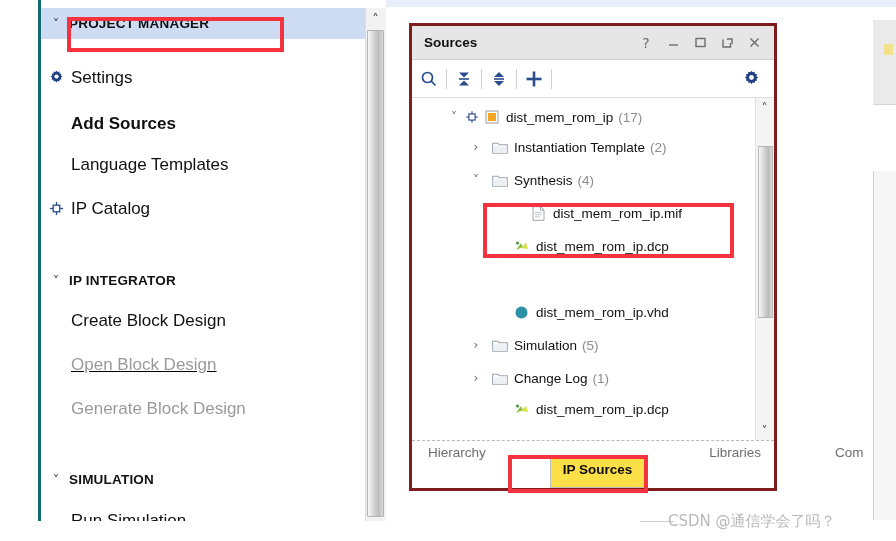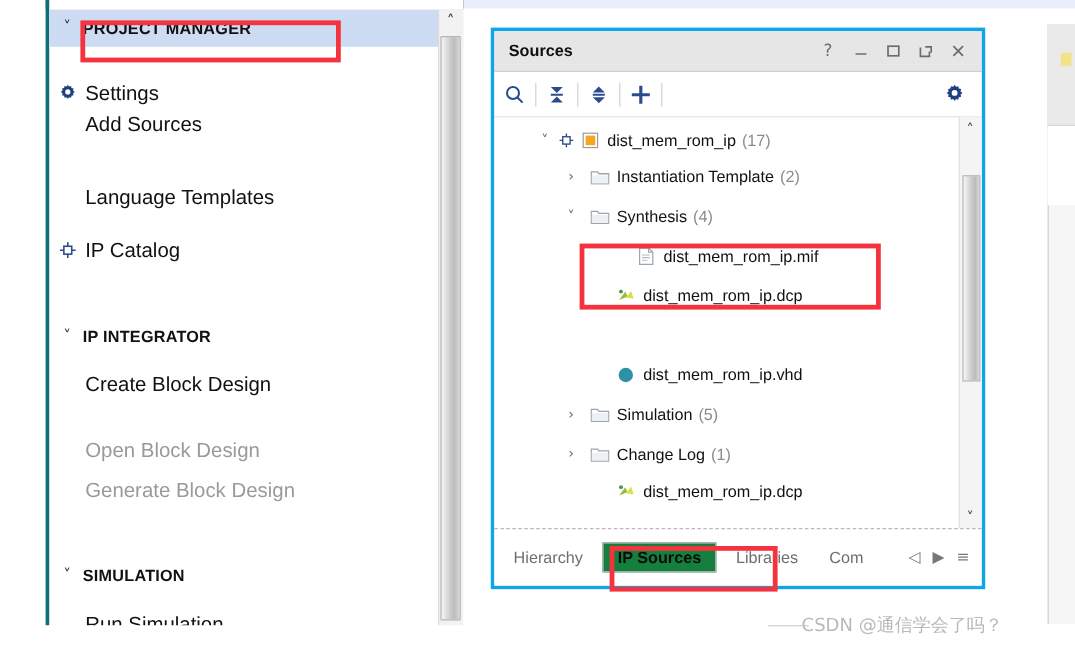--- a/index.html
+++ b/index.html
@@ -67,22 +67,22 @@
     color:#333;font-size:13px;font-family:"DejaVu Sans",sans-serif;
   }
   #nav-scroll-thumb{
     position:absolute;left:367px;top:30px;width:17px;height:487px;
     background:linear-gradient(to right,#f6f6f6,#cfcfcf 45%,#bcbcbc 70%,#d8d8d8);
     border:1px solid #b4b4b4;border-radius:1px;box-sizing:border-box;
   }
 
   
   #sources-panel{
-    position:absolute;left:409px;top:23px;width:412px;height:468px;
-    border:3px solid #0ea5e9;background:#ffffff;box-sizing:border-box;
+    position:absolute;left:409px;top:23px;width:368px;height:468px;
+    border:3px solid #7f1d1d;background:#ffffff;box-sizing:border-box;
   }
   #sources-titlebar{
     position:absolute;left:0;top:0;right:0;height:34px;
     background:#e6e6e6;border-bottom:1px solid #cfcfcf;
     display:flex;align-items:center;box-sizing:border-box;
   }
   #sources-title{
     margin-left:12px;font-size:13.5px;font-weight:bold;color:#101010;
   }
   #titlebar-btns{
@@ -136,29 +136,29 @@
   #tree-scroll-thumb{
     position:absolute;right:1px;top:120px;width:15px;height:172px;
     background:linear-gradient(to right,#f7f7f7,#cccccc 50%,#bbbbbb 75%,#dadada);
     border:1px solid #b6b6b6;box-sizing:border-box;
   }
 
   
   #sources-tabs{
     position:absolute;left:0;right:0;bottom:0;height:48px;
     background:#ffffff;border-top:1px dashed #b9b9b9;
-    display:flex;align-items:center;box-sizing:border-box;
+    display:flex;box-sizing:border-box;gap:48px;
   }
   .stab{
     font-size:13.5px;color:#6e6e6e;padding:4px 10px;margin-left:6px;
     white-space:nowrap;
   }
   .stab.active{
-    color:#0a0a0a;font-weight:bold;background:#15803d;
-    border:1px solid #bdbdbd;padding:4px 12px;
+    color:#0a0a0a;font-weight:bold;background:#fde047;
+    border:1px solid #bdbdbd;padding:4px 12px;margin-top:16px;
   }
   .tabnav{display:flex;align-items:center;gap:10px;margin-left:auto;padding-right:10px;color:#777;}
   .tabnav span{font-size:13px;font-family:"DejaVu Sans",sans-serif;line-height:1;}
 
   
   #right-panel{
     position:absolute;left:873px;top:20px;width:23px;height:500px;
     background:#f6f6f6;border-left:1px solid #cfcfcf;box-sizing:border-box;
   }
   #right-panel-head{
@@ -211,21 +211,21 @@
     <div class="nav-item" style="top:62px;">
       <span class="ico">
         <svg width="15" height="15" viewBox="0 0 16 16">
           <path fill="#1f3f82" d="M8 0.6l1.05 1.6 1.85-.5.35 1.9 1.9.35-.5 1.85L14.25 7l-1.6 1.2.5 1.85-1.9.35-.35 1.9-1.85-.5L8 13.4l-1.05-1.6-1.85.5-.35-1.9-1.9-.35.5-1.85L1.75 7l1.6-1.2-.5-1.85 1.9-.35.35-1.9 1.85.5z"></path>
           <circle cx="8" cy="7" r="2.3" fill="#ffffff"></circle>
         </svg>
       </span>
       <span class="label">Settings</span>
     </div>
 
-    <div class="nav-item" style="top:88px;">
+    <div class="nav-item" style="top:108px;font-weight:bold;">
       <span class="ico"></span>
       <span class="label">Add Sources</span>
     </div>
 
     <div class="nav-item" style="top:193px;">
       <span class="ico">
         <svg width="15" height="15" viewBox="0 0 16 16">
           <rect x="4.5" y="4.5" width="7" height="7" fill="none" stroke="#2b4c8c" stroke-width="1.4"></rect>
           <line x1="8" y1="1" x2="8" y2="4.5" stroke="#2b4c8c" stroke-width="1.4"></line>
           <line x1="8" y1="11.5" x2="8" y2="15" stroke="#2b4c8c" stroke-width="1.4"></line>
@@ -244,21 +244,21 @@
     <div class="nav-header" style="top:265px;">
       <span class="chev">˅</span>
       <span class="label">IP INTEGRATOR</span>
     </div>
 
     <div class="nav-item" style="top:305px;">
       <span class="ico"></span>
       <span class="label">Create Block Design</span>
     </div>
 
-    <div class="nav-item disabled" style="top:360px;">
+    <div class="nav-item disabled" style="top:349px;text-decoration:underline;">
       <span class="ico"></span>
       <span class="label">Open Block Design</span>
     </div>
 
     <div class="nav-item disabled" style="top:393px;">
       <span class="ico"></span>
       <span class="label">Generate Block Design</span>
     </div>
 
     <div class="nav-header" style="top:464px;">

